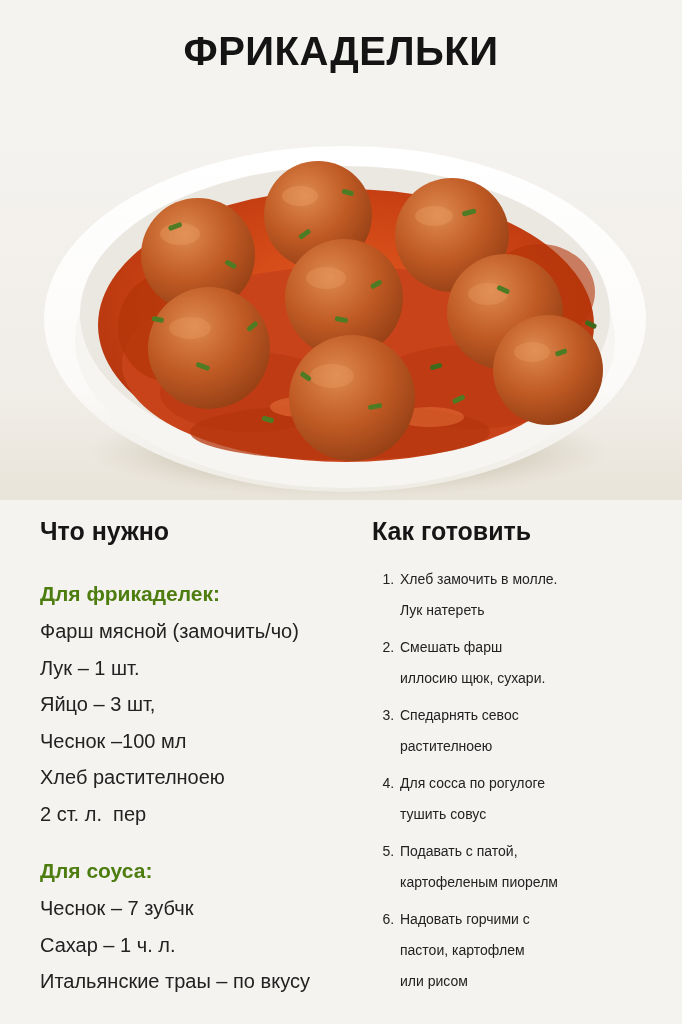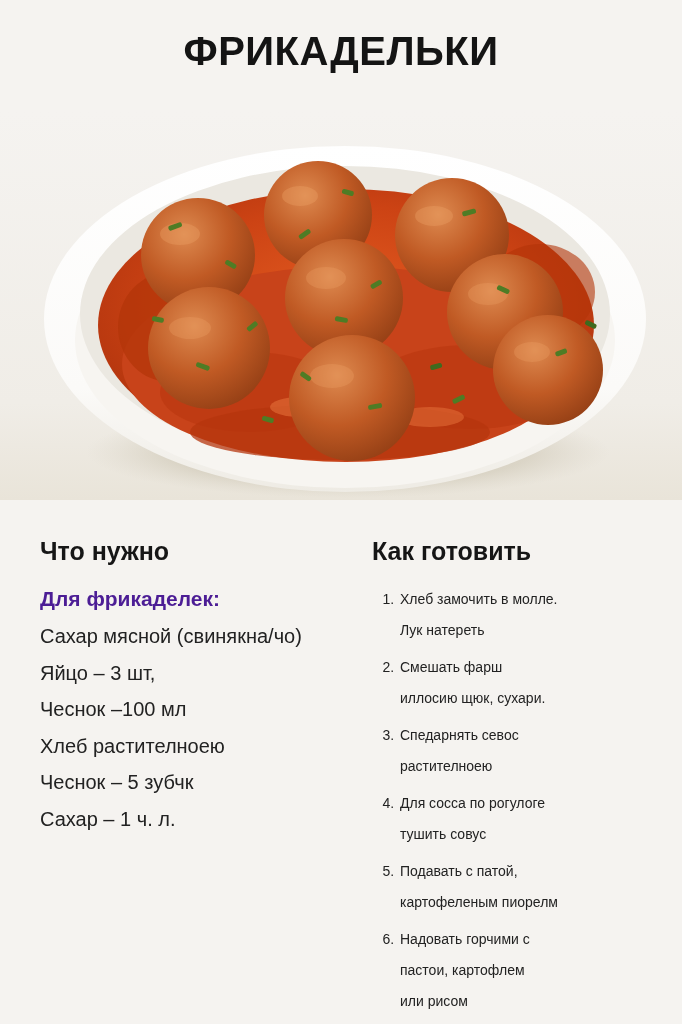--- a/index.html
+++ b/index.html
@@ -14,30 +14,30 @@
   .title{
     position:absolute;top:28px;left:0;width:682px;
     text-align:center;
     font-size:40px;font-weight:bold;line-height:1.17;
     letter-spacing:.5px;color:#141414;
   }
   .photo{
     position:absolute;top:112px;left:0;width:682px;height:388px;
   }
   .photo svg{display:block;}
-  .col{position:absolute;top:536px;}
+  .col{position:absolute;top:516px;}
   .col-left{left:40px;width:322px;}
   .col-right{left:372px;width:292px;}
   .col-heading{
     font-size:25px;font-weight:bold;color:#161616;
     margin:0 0 4px 0;line-height:30px;
   }
   .group-title{
-    font-size:21px;font-weight:bold;color:#4c1d95;
-    margin:20px 0 6px 0;line-height:26px;
+    font-size:21px;font-weight:bold;color:#4d7c0f;
+    margin:35px 0 6px 0;line-height:26px;
   }
   .group-title.second{margin-top:26px;}
   ul.ing-list{list-style:none;margin:0;padding:0;}
   ul.ing-list li{
     font-size:20px;line-height:36.5px;color:#222;
     white-space:pre-wrap;
   }
   ol.steps{
     margin:18px 0 0 0;padding:0 0 0 26px;
   }
@@ -149,29 +149,33 @@
     <rect x="585" y="210" width="12" height="5" rx="2" transform="rotate(25 591 212)" fill="#3f6a1e"></rect>
   </g>
 </svg>
 </div>
 
 <div class="col col-left">
   <h2 class="col-heading">Что нужно</h2>
 
   <div class="group-title">Для фрикаделек:</div>
   <ul class="ing-list">
-    <li>Сахар мясной (свинякна/чо)</li>
+    <li>Фарш мясной (замочить/чо)</li>
+    <li>Лук – 1 шт.</li>
     <li>Яйцо – 3 шт,</li>
     <li>Чеснок –100 мл</li>
     <li>Хлеб растителноею</li>
+    <li>2 ст. л.  пер</li>
   </ul>
 
+  <div class="group-title second">Для соуса:</div>
   <ul class="ing-list">
-    <li>Чеснок – 5 зубчк</li>
+    <li>Чеснок – 7 зубчк</li>
     <li>Сахар – 1 ч. л.</li>
+    <li>Итальянские траы – по вкусу</li>
   </ul>
 </div>
 
 <div class="col col-right">
   <h2 class="col-heading">Как готовить</h2>
   <ol class="steps">
     <li>Хлеб замочить в молле.
 Лук натереть</li>
     <li>Смешать фарш
 иллосию щюк, сухари.</li>

